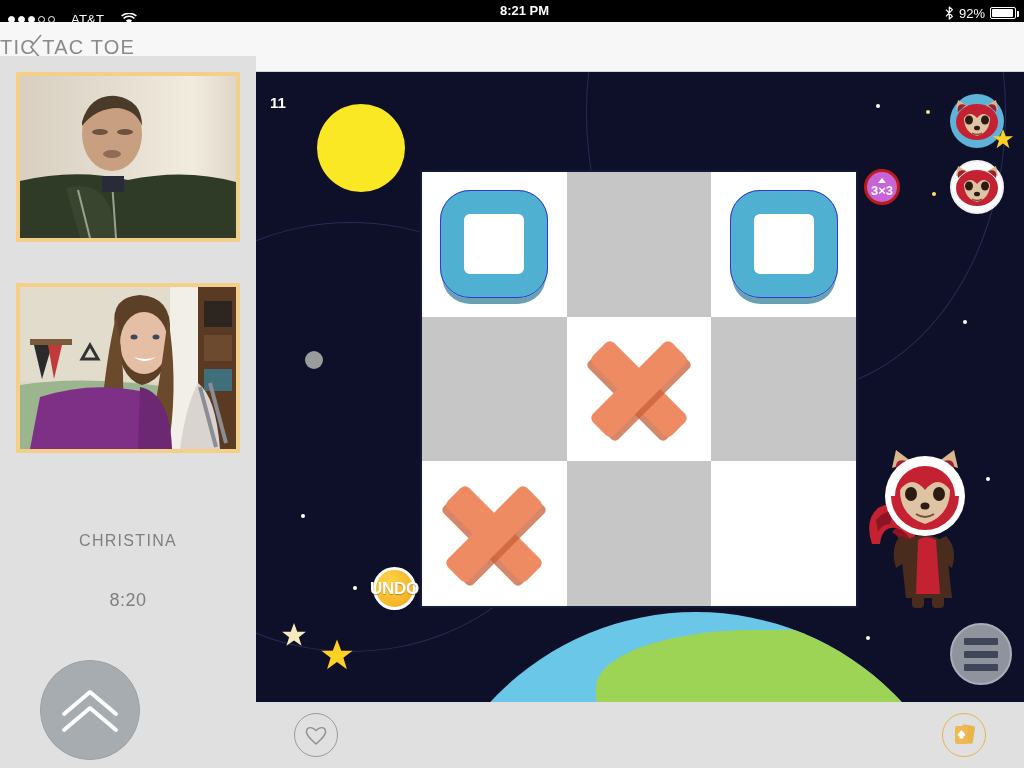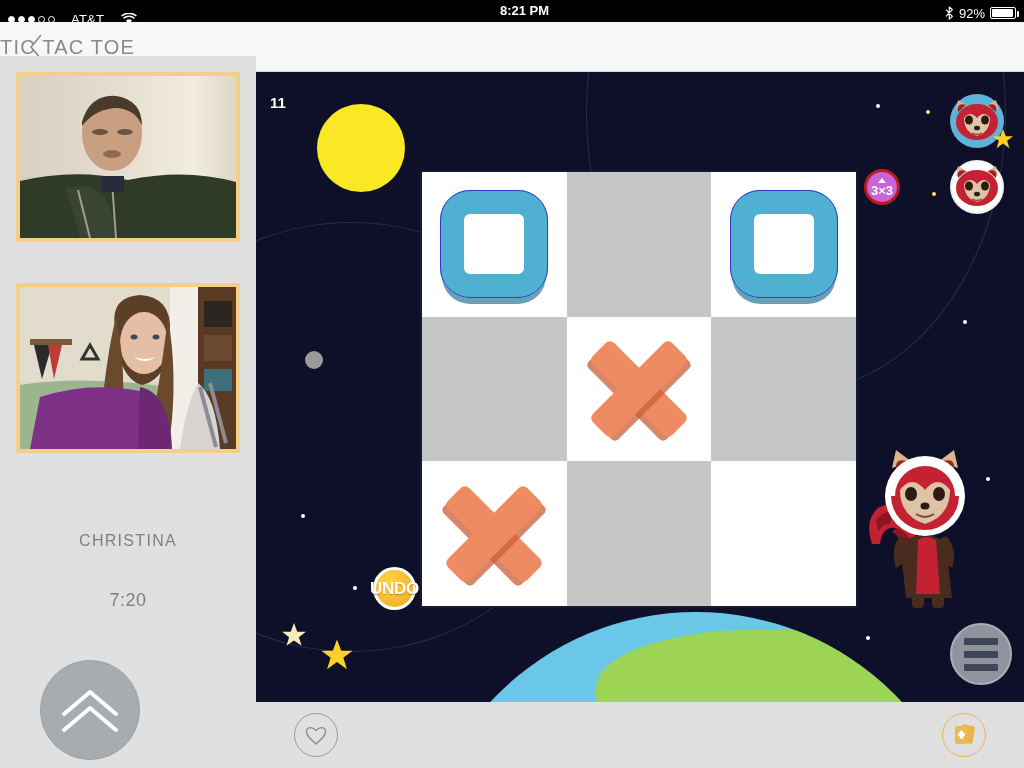--- a/index.html
+++ b/index.html
@@ -268,21 +268,21 @@
         <path d="M148 30 Q158 90 150 150 L130 150 Q142 80 148 30 Z" fill="#6b4a2c"></path>
         <path d="M20 110 Q70 94 120 104 L140 162 L10 162 Z" fill="#7e2f86"></path>
         <path d="M120 100 Q150 106 152 162 L118 162 Z" fill="#6d2874"></path>
         <path d="M178 96 Q196 110 200 162 L160 162 Q166 118 178 96 Z" fill="#d9d4d0"></path>
         <path d="M180 100 L196 160" stroke="#8c8c94" stroke-width="4" fill="none"></path>
         <path d="M190 96 L206 156" stroke="#8c8c94" stroke-width="4" fill="none"></path>
       </svg>
     </div>
     <div class="name b">CHRISTINA</div>
 
-    <div class="timer">7:20</div>
+    <div class="timer">8:20</div>
 
     <div class="controls-btn">
       <svg width="62" height="48" viewBox="0 0 62 48">
         <path d="M5 28 L31 6 L57 28" stroke="#fff" stroke-width="4" fill="none" stroke-linecap="round" stroke-linejoin="round"></path>
         <path d="M5 44 L31 22 L57 44" stroke="#fff" stroke-width="4" fill="none" stroke-linecap="round" stroke-linejoin="round"></path>
       </svg>
     </div>
 
   </div>
 

